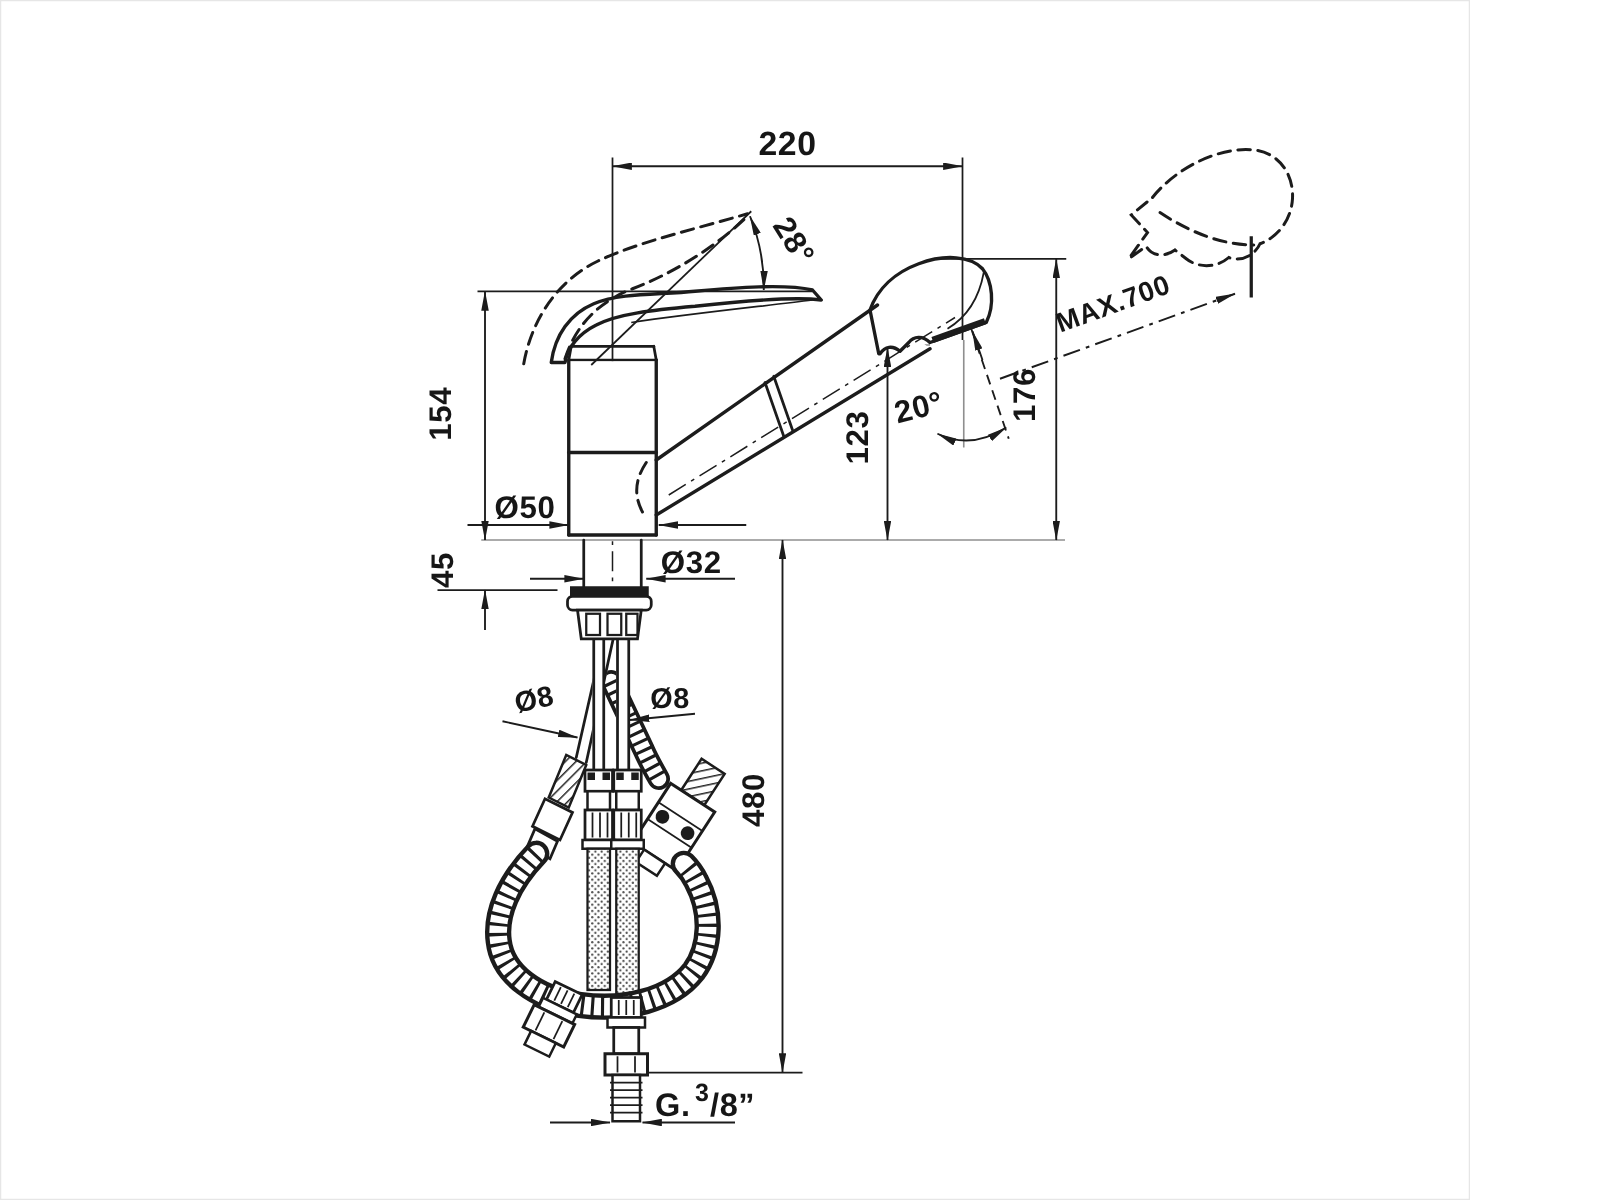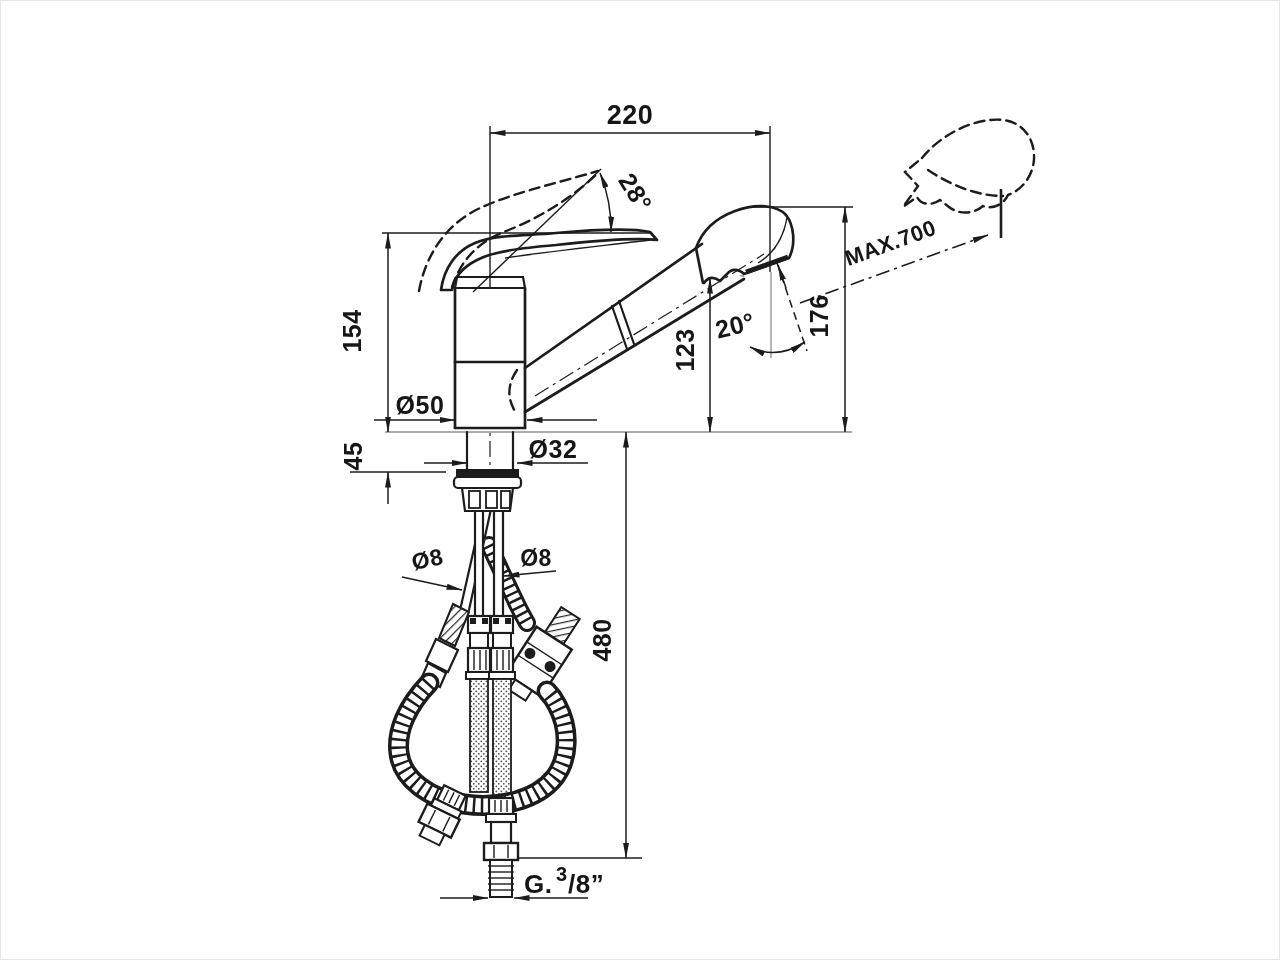--- a/index.html
+++ b/index.html
@@ -1,16 +1,16 @@
 <!DOCTYPE html>
 <html><head>
 <meta charset="utf-8">
 <style>
   html,body{margin:0;padding:0;background:#ffffff;}
-  .canvas{position:relative;width:1280px;height:960px;background:#ffffff;box-shadow:inset 0 0 0 1px #e6e6e6;overflow:hidden;}
+  .canvas{position:relative;width:1176px;height:960px;background:#ffffff;box-shadow:inset 0 0 0 1px #e6e6e6;overflow:hidden;}
   svg{display:block;}
   
   .ol   {fill:none;stroke:#1c1c1c;stroke-width:2.7;stroke-linecap:round;stroke-linejoin:round;}
   .ol2  {fill:none;stroke:#1c1c1c;stroke-width:2.2;stroke-linecap:round;stroke-linejoin:round;}
   .thin {fill:none;stroke:#1c1c1c;stroke-width:1.4;}
   .dim  {fill:none;stroke:#1c1c1c;stroke-width:1.5;}
   .ref  {fill:none;stroke:#8f8f8f;stroke-width:1.3;}
   .dsh  {fill:none;stroke:#1c1c1c;stroke-width:2.4;stroke-dasharray:10 6;stroke-linecap:round;}
   .dshT {fill:none;stroke:#1c1c1c;stroke-width:1.5;stroke-dasharray:8 5;}
   .cl   {fill:none;stroke:#1c1c1c;stroke-width:1.2;stroke-dasharray:16 5 3 5;}

